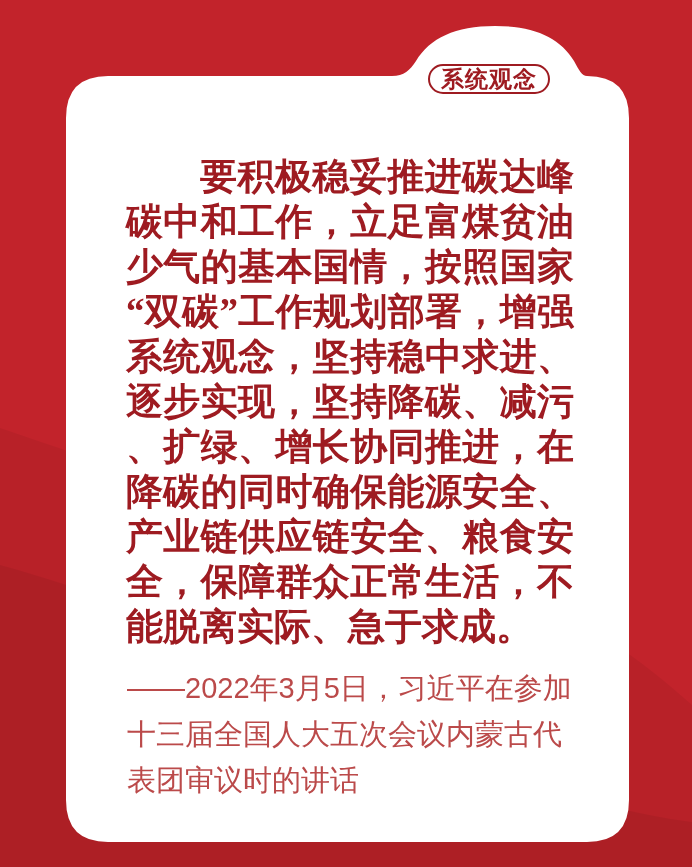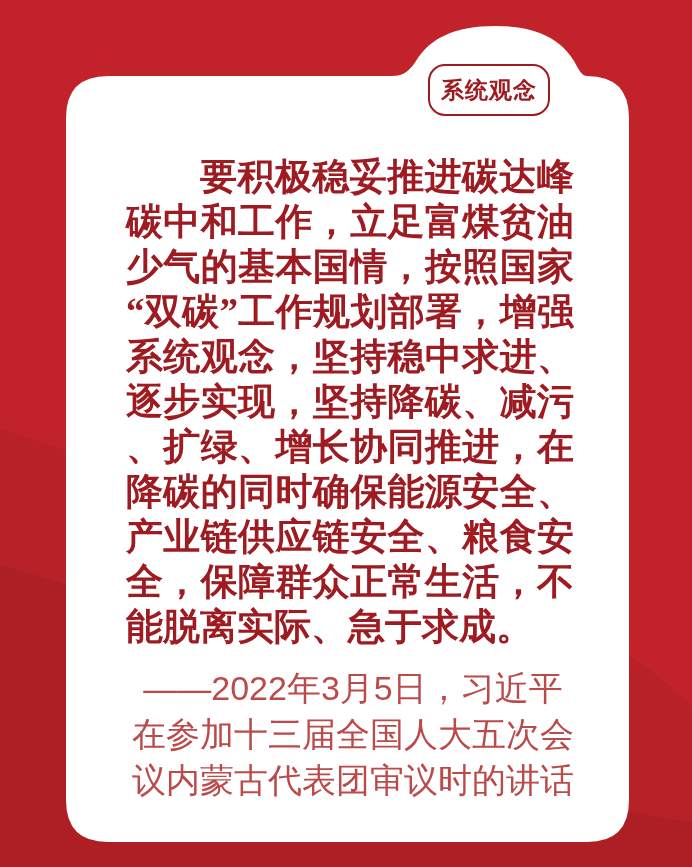--- a/index.html
+++ b/index.html
@@ -19,21 +19,21 @@
     position: absolute;
     left: 0;
     top: 0;
     display: block;
   }
   .badge {
     position: absolute;
     left: 428px;
     top: 64px;
     width: 122px;
-    height: 52px;
+    height: 30px;
     border: 2px solid #9e1b21;
     border-radius: 17px;
     background: #ffffff;
     display: flex;
     align-items: center;
     justify-content: center;
     box-sizing: border-box;
   }
   .badge span {
     font-family: "Liberation Serif", serif;
@@ -59,24 +59,24 @@
     word-break: break-all;
     line-break: anywhere;
   }
   .attribution {
     position: absolute;
     left: 127px;
     top: 665px;
     width: 452px;
     font-family: "Liberation Sans", sans-serif;
     font-weight: 400;
-    font-size: 34px;
+    font-size: 29px;
     line-height: 46px;
     color: #bb4a4a;
-    text-align: center;
+    text-align: left;
     word-break: break-all;
     line-break: anywhere;
   }
 </style>
 </head>
 <body>
 
 <div class="stage">
 
   <svg class="bg-svg" width="692" height="867" viewBox="0 0 692 867" aria-hidden="true">

